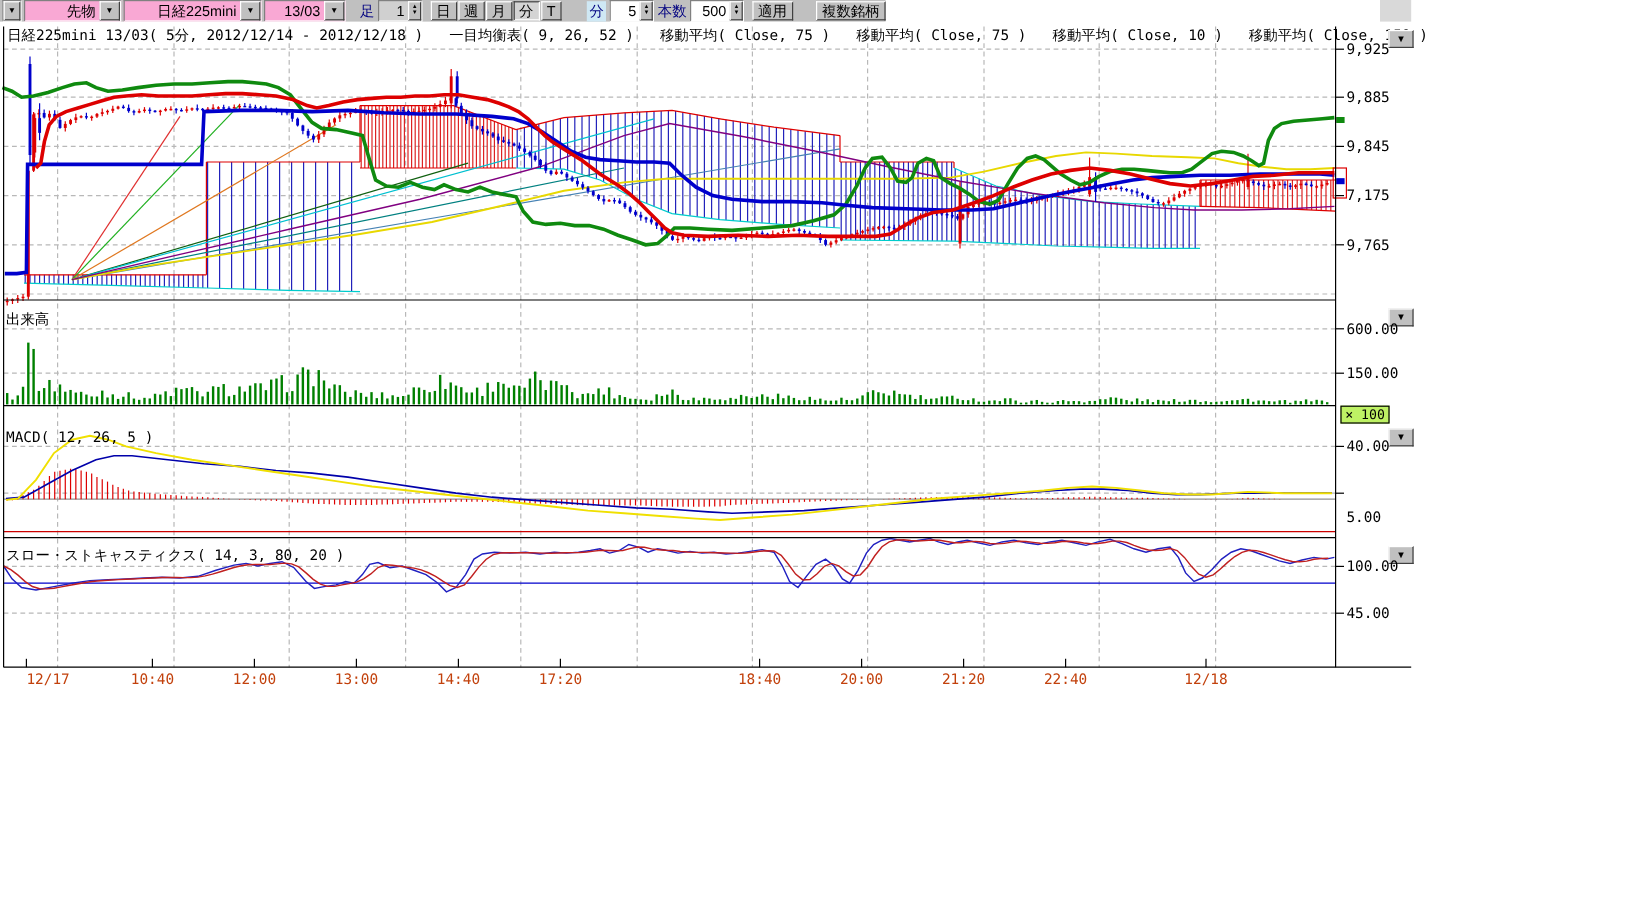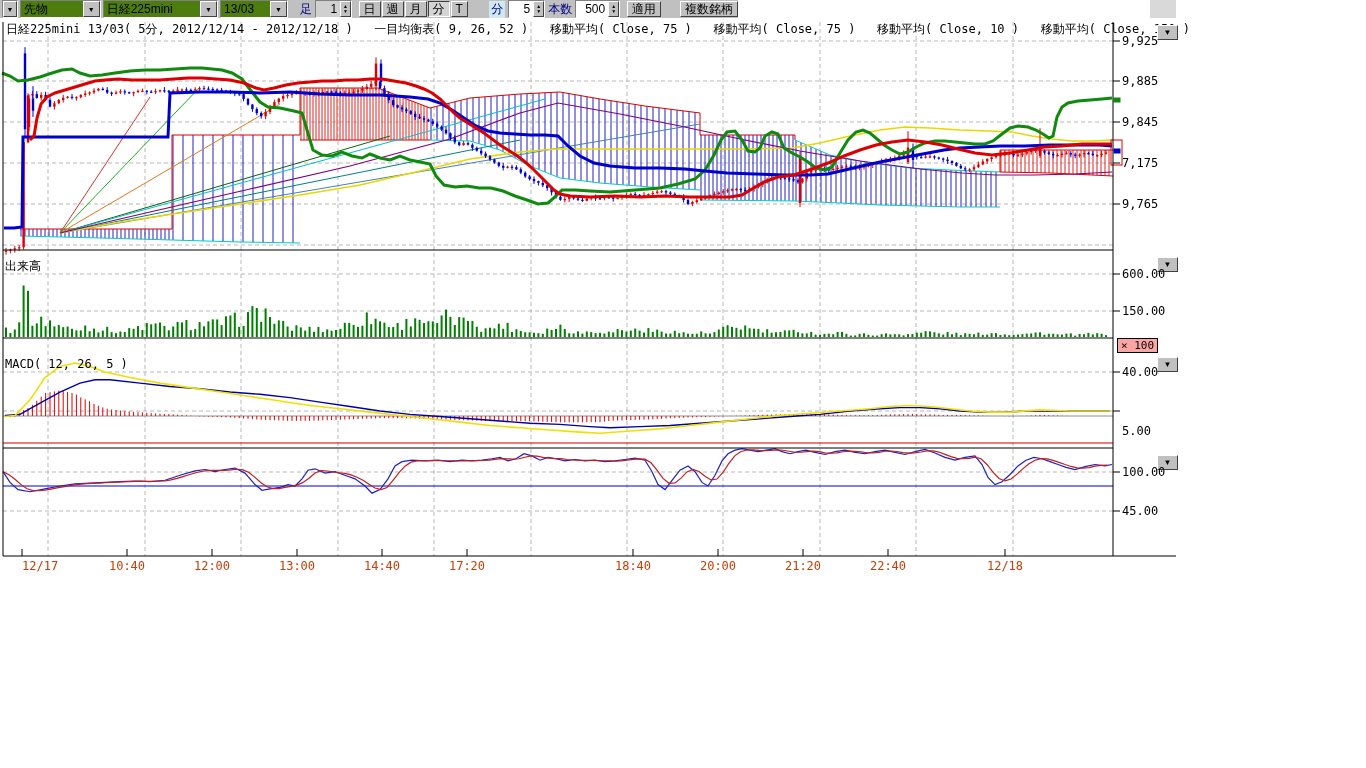--- a/index.html
+++ b/index.html
@@ -2,22 +2,22 @@
 <html><head>
 <meta charset="utf-8">
 <style>
   html,body{margin:0;padding:0;background:#fff;width:1366px;height:768px;overflow:hidden;
     font-family:"Liberation Sans","DejaVu Sans",sans-serif;}
   #app{position:relative;width:1366px;height:768px;background:#fff;}
   
   #toolbar{position:absolute;left:0;top:0;width:738px;height:18px;background:#c0c0c0;
     display:flex;align-items:center;font-size:12px;}
   .tb-corner{position:absolute;left:1150px;top:0;width:26px;height:18px;background:#d9d9d9;}
-  .combo{display:flex;height:16px;margin-left:2px;background:#4d7c0f;
-    border:1px solid;border-color:#808080 #fff #fff #808080;align-items:center;}
+  .combo{display:flex;height:16px;margin-left:2px;background:#f9a8d4;
+    border:1px solid;border-color:#808080 #fff #fff #808080;align-items:center;text-align:right;}
   .combo .val{flex:1;padding:0 3px;white-space:nowrap;overflow:hidden;font-size:12px;}
   .combo .arrowbtn{width:15px;height:14px;background:#c0c0c0;border:1px solid;
     border-color:#fff #404040 #404040 #fff;display:flex;align-items:center;justify-content:center;
     font-size:7px;line-height:7px;}
   .tb-label{color:#000080;margin:0 3px;white-space:nowrap;}
   .tb-label.hl{background:#cfe8f4;padding:0 2px;}
   .spin{display:flex;height:16px;background:#fff;border:1px solid;border-color:#808080 #fff #fff #808080;
     align-items:center;}
   .spin.dis{background:#d0d0d0;}
   .spin .val{padding:0 3px;text-align:right;min-width:18px;font-size:12px;}
@@ -33,21 +33,21 @@
   #chartwrap{position:absolute;left:0;top:0;width:1366px;height:600px;}
   #chart-svg{position:absolute;left:0;top:0;}
   .hdr{position:absolute;left:6px;font-size:12px;color:#000;white-space:pre;
     font-family:"DejaVu Sans Mono","Liberation Sans",sans-serif;}
   .panel-label{position:absolute;font-size:12px;color:#000;white-space:pre;
     font-family:"DejaVu Sans Mono","Liberation Sans",sans-serif;}
   .axis-label{position:absolute;font-size:12px;color:#000;white-space:nowrap;
     font-family:"DejaVu Sans Mono","Liberation Sans",sans-serif;}
   .time-label{position:absolute;top:559px;width:48px;font-size:12px;color:#c2410c;text-align:center;
     font-family:"DejaVu Sans Mono","Liberation Sans",sans-serif;}
-  .mult-box{position:absolute;left:1117px;top:338px;width:39px;height:13px;background:#fca5a5;
+  .mult-box{position:absolute;left:1117px;top:338px;width:39px;height:13px;background:#bef264;
     border:1px solid #000;font-size:11px;line-height:13px;text-align:center;
     font-family:"DejaVu Sans Mono","Liberation Sans",sans-serif;}
   .axis-dd{position:absolute;left:1157px;width:19px;height:13px;background:#c0c0c0;
     border:1px solid;border-color:#fff #404040 #404040 #fff;display:flex;align-items:center;
     justify-content:center;font-size:8px;line-height:8px;color:#000;}
 </style>
 </head>
 <body>
 
 <div id="app">
@@ -1478,20 +1478,21 @@
           <line x1="803" y1="549" x2="803" y2="556" stroke="#000" stroke-width="1"></line>
           <line x1="888" y1="549" x2="888" y2="556" stroke="#000" stroke-width="1"></line>
           <line x1="1005" y1="549" x2="1005" y2="556" stroke="#000" stroke-width="1"></line>
         </g>
       </svg>
 
     <div class="hdr" style="top:21px">日経225mini 13/03( 5分, 2012/12/14 - 2012/12/18 )   一目均衡表( 9, 26, 52 )   移動平均( Close, 75 )   移動平均( Close, 75 )   移動平均( Close, 10 )   移動平均( Close, 150 )</div>
 
     <div class="panel-label" style="left:5px;top:258px">出来高</div>
     <div class="panel-label" style="left:5px;top:357px">MACD( 12, 26, 5 )</div>
+    <div class="panel-label" style="left:5px;top:455px">スロー・ストキャスティクス( 14, 3, 80, 20 )</div>
 
     <div class="mult-box">× 100</div>
 
     <div class="axis-dd" style="top:25px">
         <span>▼</span>
       </div>
     <div class="axis-dd" style="top:257px">
         <span>▼</span>
       </div>
     <div class="axis-dd" style="top:357px">

